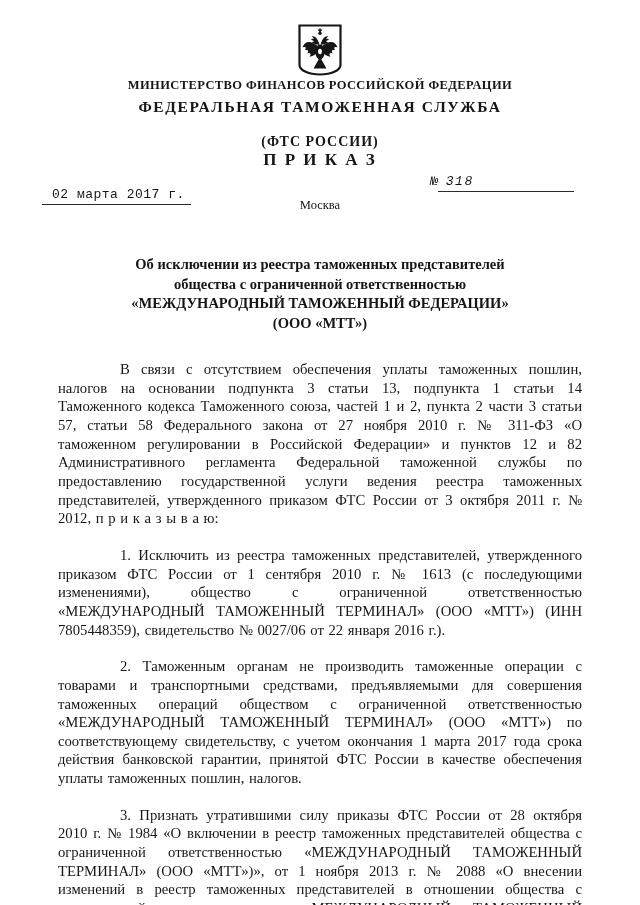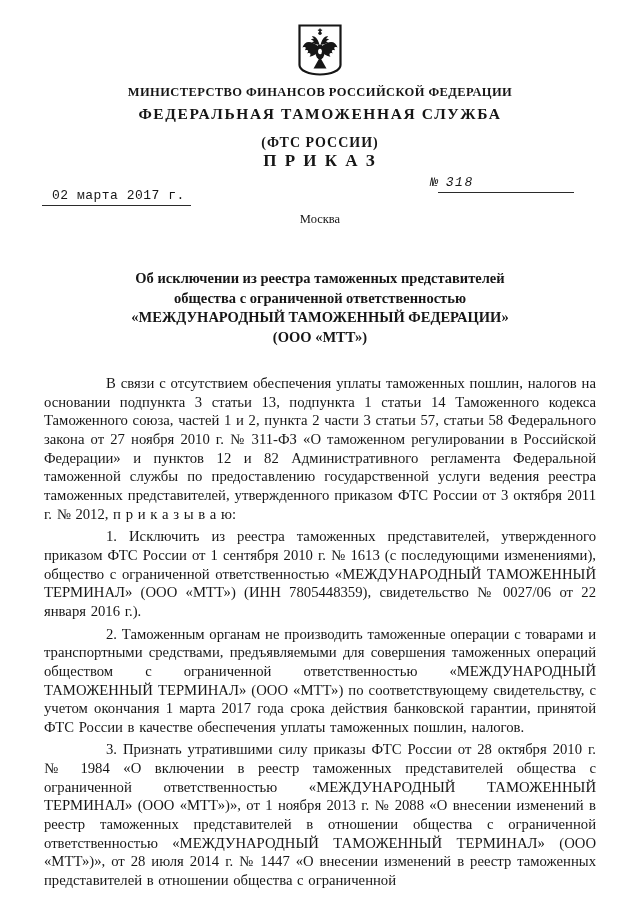--- a/index.html
+++ b/index.html
@@ -9,48 +9,48 @@
     -webkit-font-smoothing:antialiased;
     overflow:hidden;
   }
   .page{position:relative;width:640px;height:905px;box-sizing:border-box;padding-top:24px;}
 
   
   .emblem-wrap{width:100%;text-align:center;height:54px;}
   .emblem-wrap svg{display:inline-block;}
 
   .hdr-line{ text-align:center; font-weight:bold; white-space:nowrap; }
-  .hdr-ministry{ margin-top:7px;  font-size:12.5px; letter-spacing:.4px; }
+  .hdr-ministry{  font-size:12.5px; letter-spacing:.4px; }
   .hdr-agency  { margin-top:5px;  font-size:15.5px; letter-spacing:1.6px; }
-  .hdr-agency-short{ margin-top:12px; font-size:14px; letter-spacing:1px; }
+  .hdr-agency-short{ margin-top:18px; font-size:14px; letter-spacing:1px; }
   .hdr-doctype {  font-size:17px; letter-spacing:2px; }
 
   .date-row{position:relative;height:22px;margin-top:4px;font-family:"Liberation Mono", monospace;}
   .date-field{
     position:absolute;left:42px;top:13px;
     font-size:13px;letter-spacing:.5px;
     border-bottom:1.4px solid #2b2b2b;
     padding:0 6px 2px 10px;
   }
   .number-field{position:absolute;left:430px;top:0;font-size:13px;font-style:italic;}
   .num-underline{
     display:inline-block;width:128px;
     border-bottom:1.4px solid #2b2b2b;
     padding:0 0 2px 8px;letter-spacing:1.5px;
   }
 
-  .city{ text-align:center; font-size:12.5px; margin-top:15px; }
+  .city{ text-align:center; font-size:12.5px; margin-top:2px; }
 
   
   .title-block{ margin-top:42px; text-align:center; font-weight:bold; font-size:14.5px; line-height:19.5px; }
 
   
   .body-text{ margin:27px 40px 0 40px; width:560px; }
   .body-text p{
-    margin:4px; text-indent:62px;
+    margin:18px; text-indent:62px;
     font-size:14.7px; line-height:18.65px;
     text-align:justify; text-align-last:left;
     word-spacing:1px;
   }
 </style>
 </head>
 <body>
 
 <div class="page">
 

